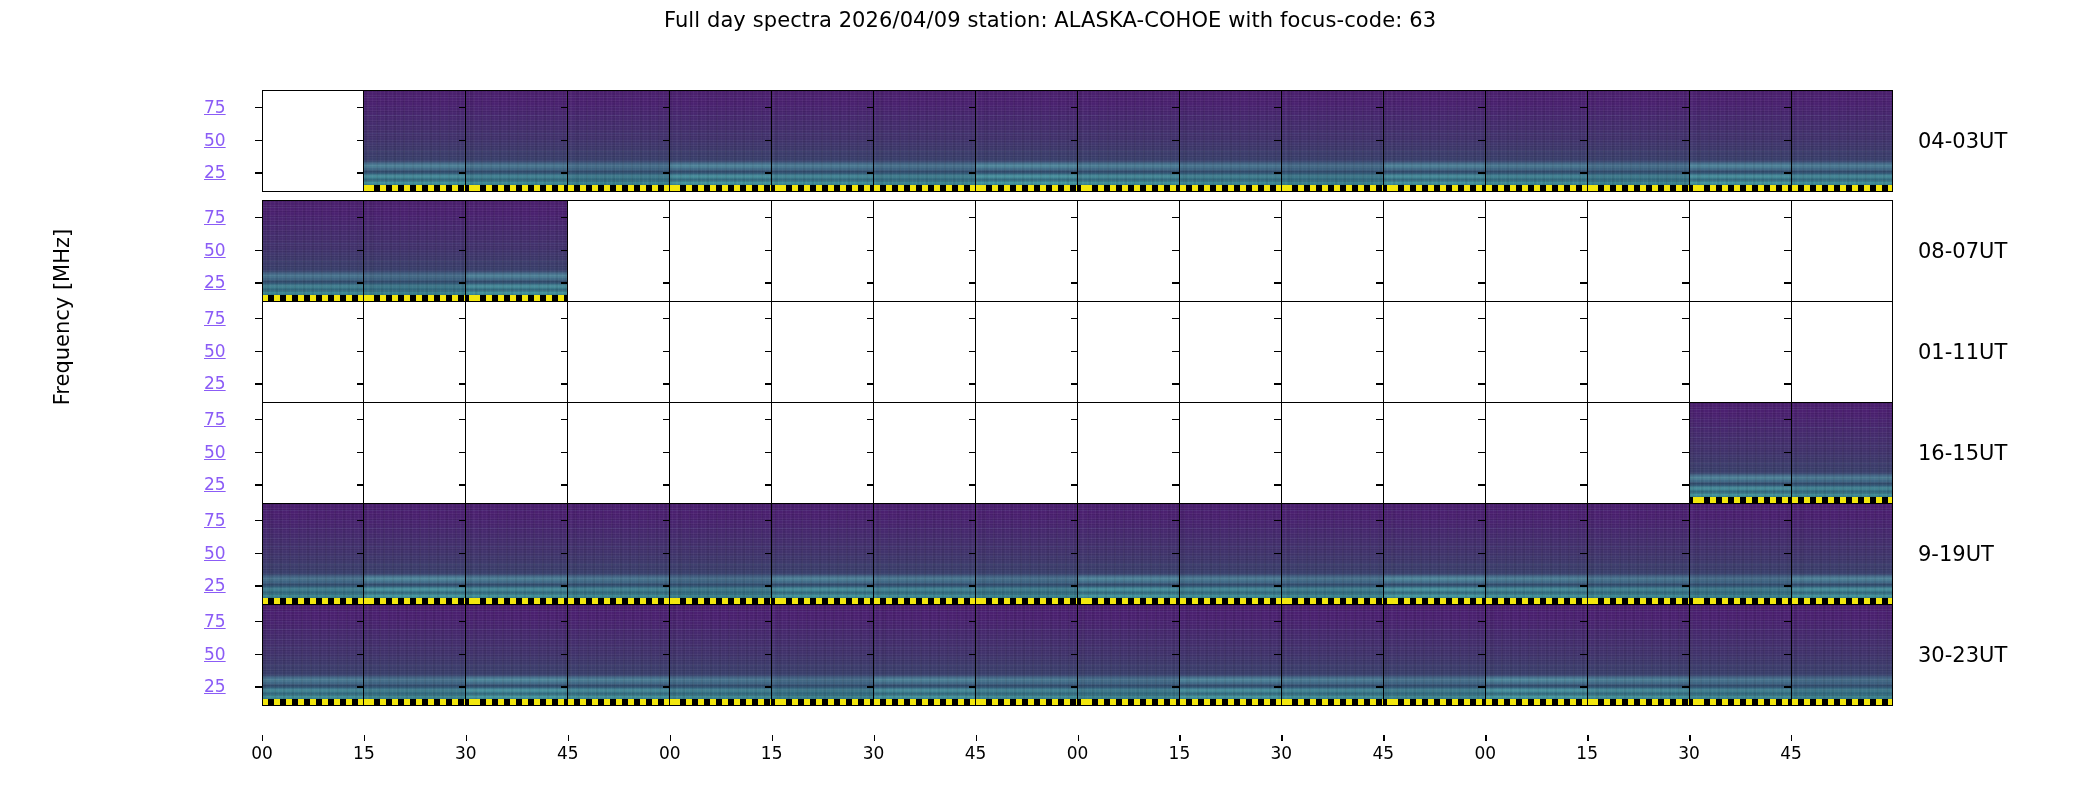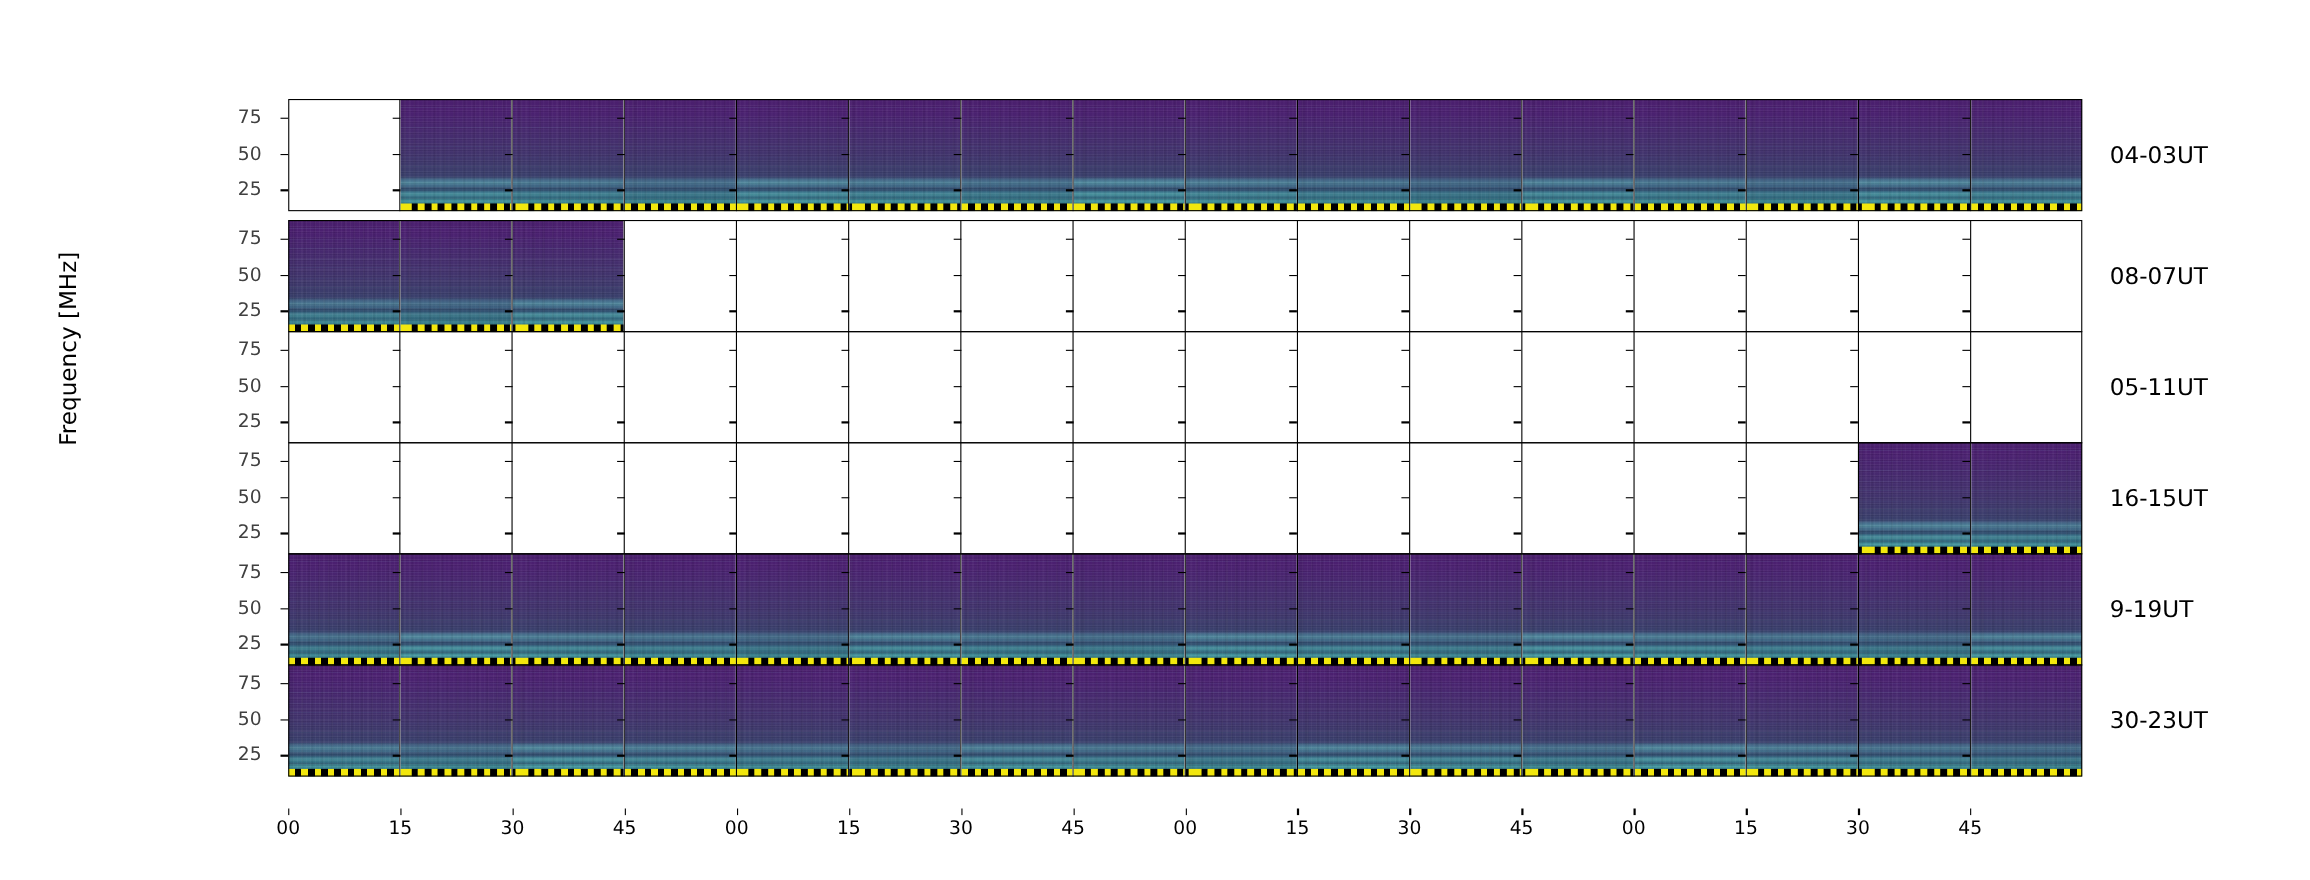--- a/index.html
+++ b/index.html
@@ -106,42 +106,44 @@
     z-index:4;
   }
 
   
   .ytick{
     position:absolute;width:7px;height:1.4px;background:#000;
     left:-7px;z-index:7;
   }
   .ytick.inner{left:auto;}
   .ytick-label{
-    position:absolute;font-size:17px;color:#404040;
-    text-align:center;width:46px;left:-58px;z-index:7;
+    position:absolute;font-size:17px;color:#8b5cf6;
+    text-align:left;width:46px;left:-58px;z-index:7;
     transform:translateY(-50%);
+    text-decoration:underline;
   }
   .xtick{position:absolute;bottom:-6px;width:1.4px;height:6px;background:#000;}
   .xtick-label{
     position:absolute;font-size:17px;color:#000;
     transform:translateX(-50%);white-space:nowrap;
   }
   #xaxis{position:absolute;left:262px;width:1631px;top:741px;height:40px;}
 
   
   .row-label{
     position:absolute;left:1918px;font-size:21px;color:#000;
     white-space:nowrap;transform:translateY(-50%);
   }
 </style>
 </head>
 <body>
 
 <div id="figure">
 
+  <div id="title">Full day spectra 2026/04/09 station: ALASKA-COHOE with focus-code: 63</div>
 
   <div id="ylabel">Frequency [MHz]</div>
 
   <div id="rows-container">
       <div class="row" style="top: 90px; height: 102px;">
         <div class="cells">
           <div class="cell"></div>
           <div class="cell">
             <div class="spec">
               <div class="striations"></div>
@@ -1071,17 +1073,17 @@
       <div class="xtick" style="left: 1325.19px; bottom: auto; top: -6px;"></div>
       <div class="xtick-label" style="left: 1325.19px; top: 2px;">15</div>
       <div class="xtick" style="left: 1427.12px; bottom: auto; top: -6px;"></div>
       <div class="xtick-label" style="left: 1427.12px; top: 2px;">30</div>
       <div class="xtick" style="left: 1529.06px; bottom: auto; top: -6px;"></div>
       <div class="xtick-label" style="left: 1529.06px; top: 2px;">45</div>
     </div>
 
 <div class="row-label" style="top: 141px;">04-03UT</div>
     <div class="row-label" style="top: 251px;">08-07UT</div>
-    <div class="row-label" style="top: 352px;">05-11UT</div>
+    <div class="row-label" style="top: 352px;">01-11UT</div>
     <div class="row-label" style="top: 453px;">16-15UT</div>
     <div class="row-label" style="top: 554px;">9-19UT</div>
     <div class="row-label" style="top: 655px;">30-23UT</div>
   </div>
 
 </body></html>

